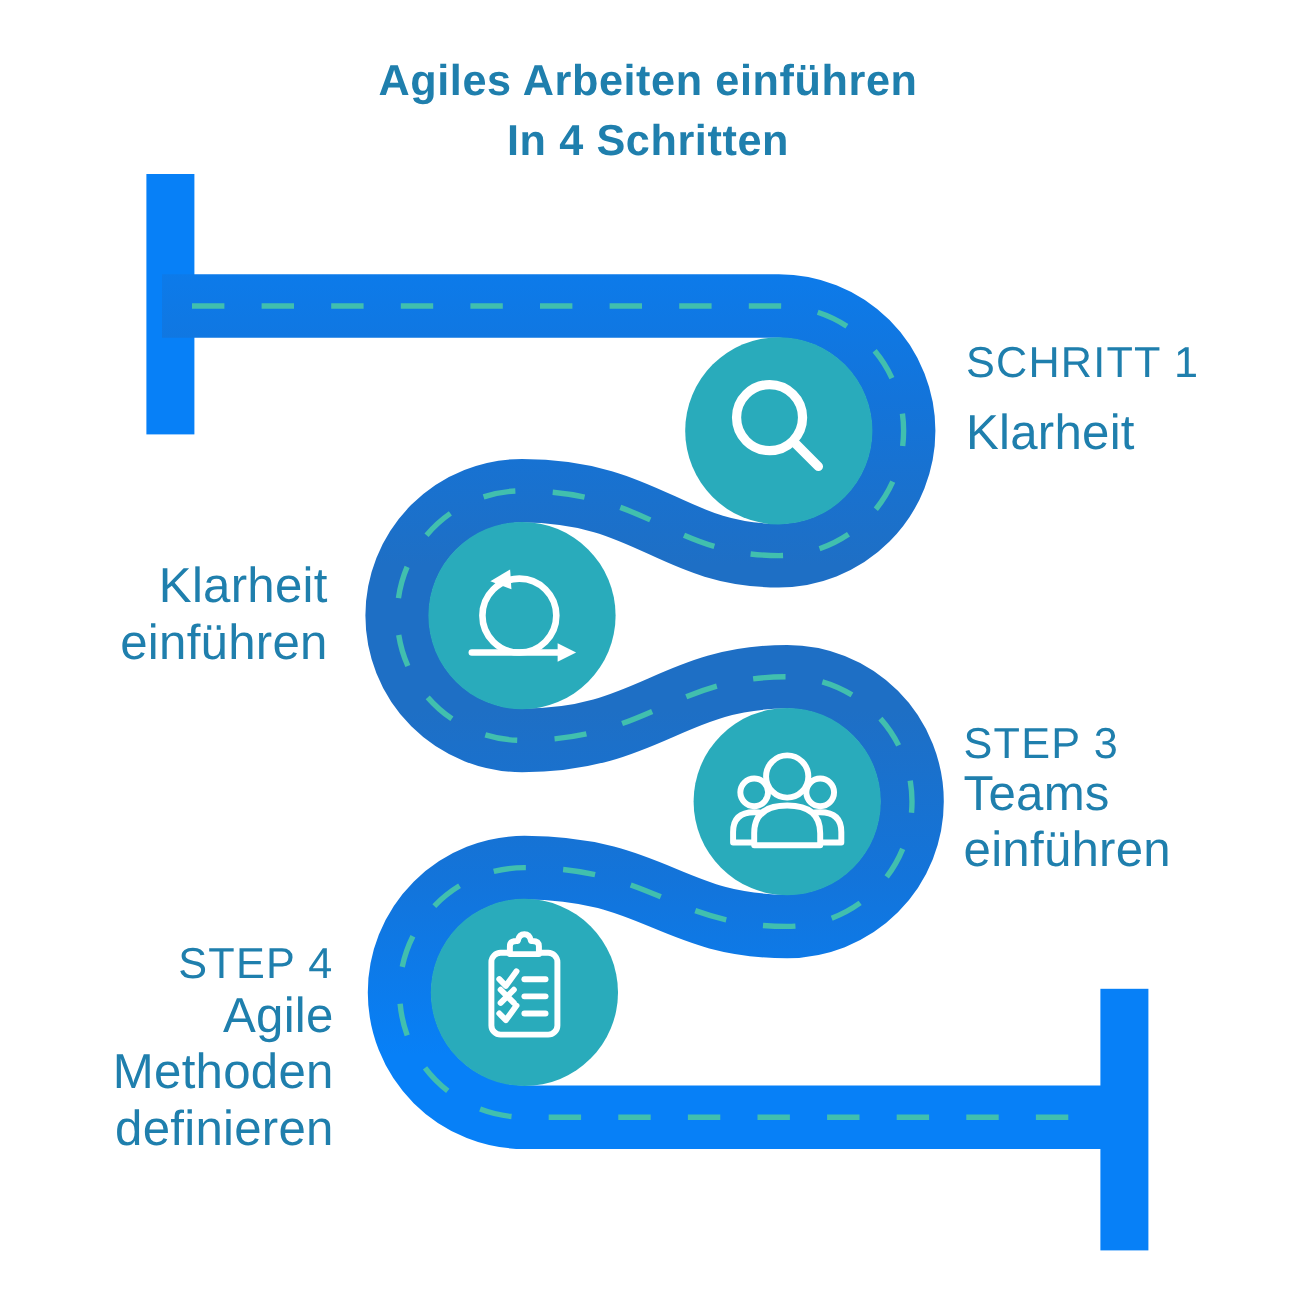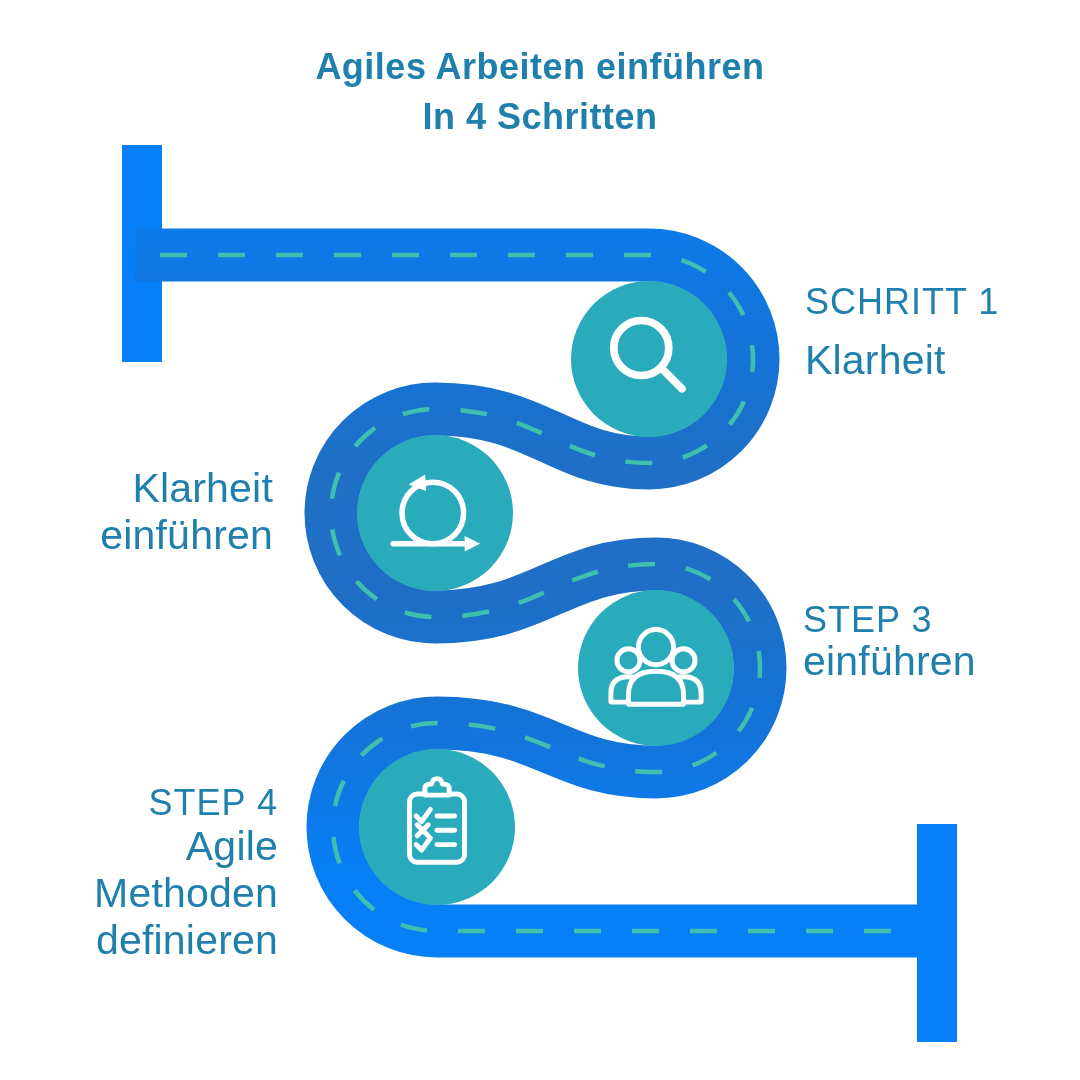--- a/index.html
+++ b/index.html
@@ -148,20 +148,21 @@
     <div class="step-line">Klarheit</div>
   </div>
 
   <div class="step-text step-2 align-right">
     <div class="step-line">Klarheit</div>
     <div class="step-line">einführen</div>
   </div>
 
   <div class="step-text step-3 align-left">
     <div class="step-label gap-md">STEP 3</div>
+    <div class="step-line">Teams</div>
     <div class="step-line">einführen</div>
   </div>
 
   <div class="step-text step-4 align-right">
     <div class="step-label gap-0">STEP 4</div>
     <div class="step-line">Agile</div>
     <div class="step-line">Methoden</div>
     <div class="step-line">definieren</div>
   </div>
 

